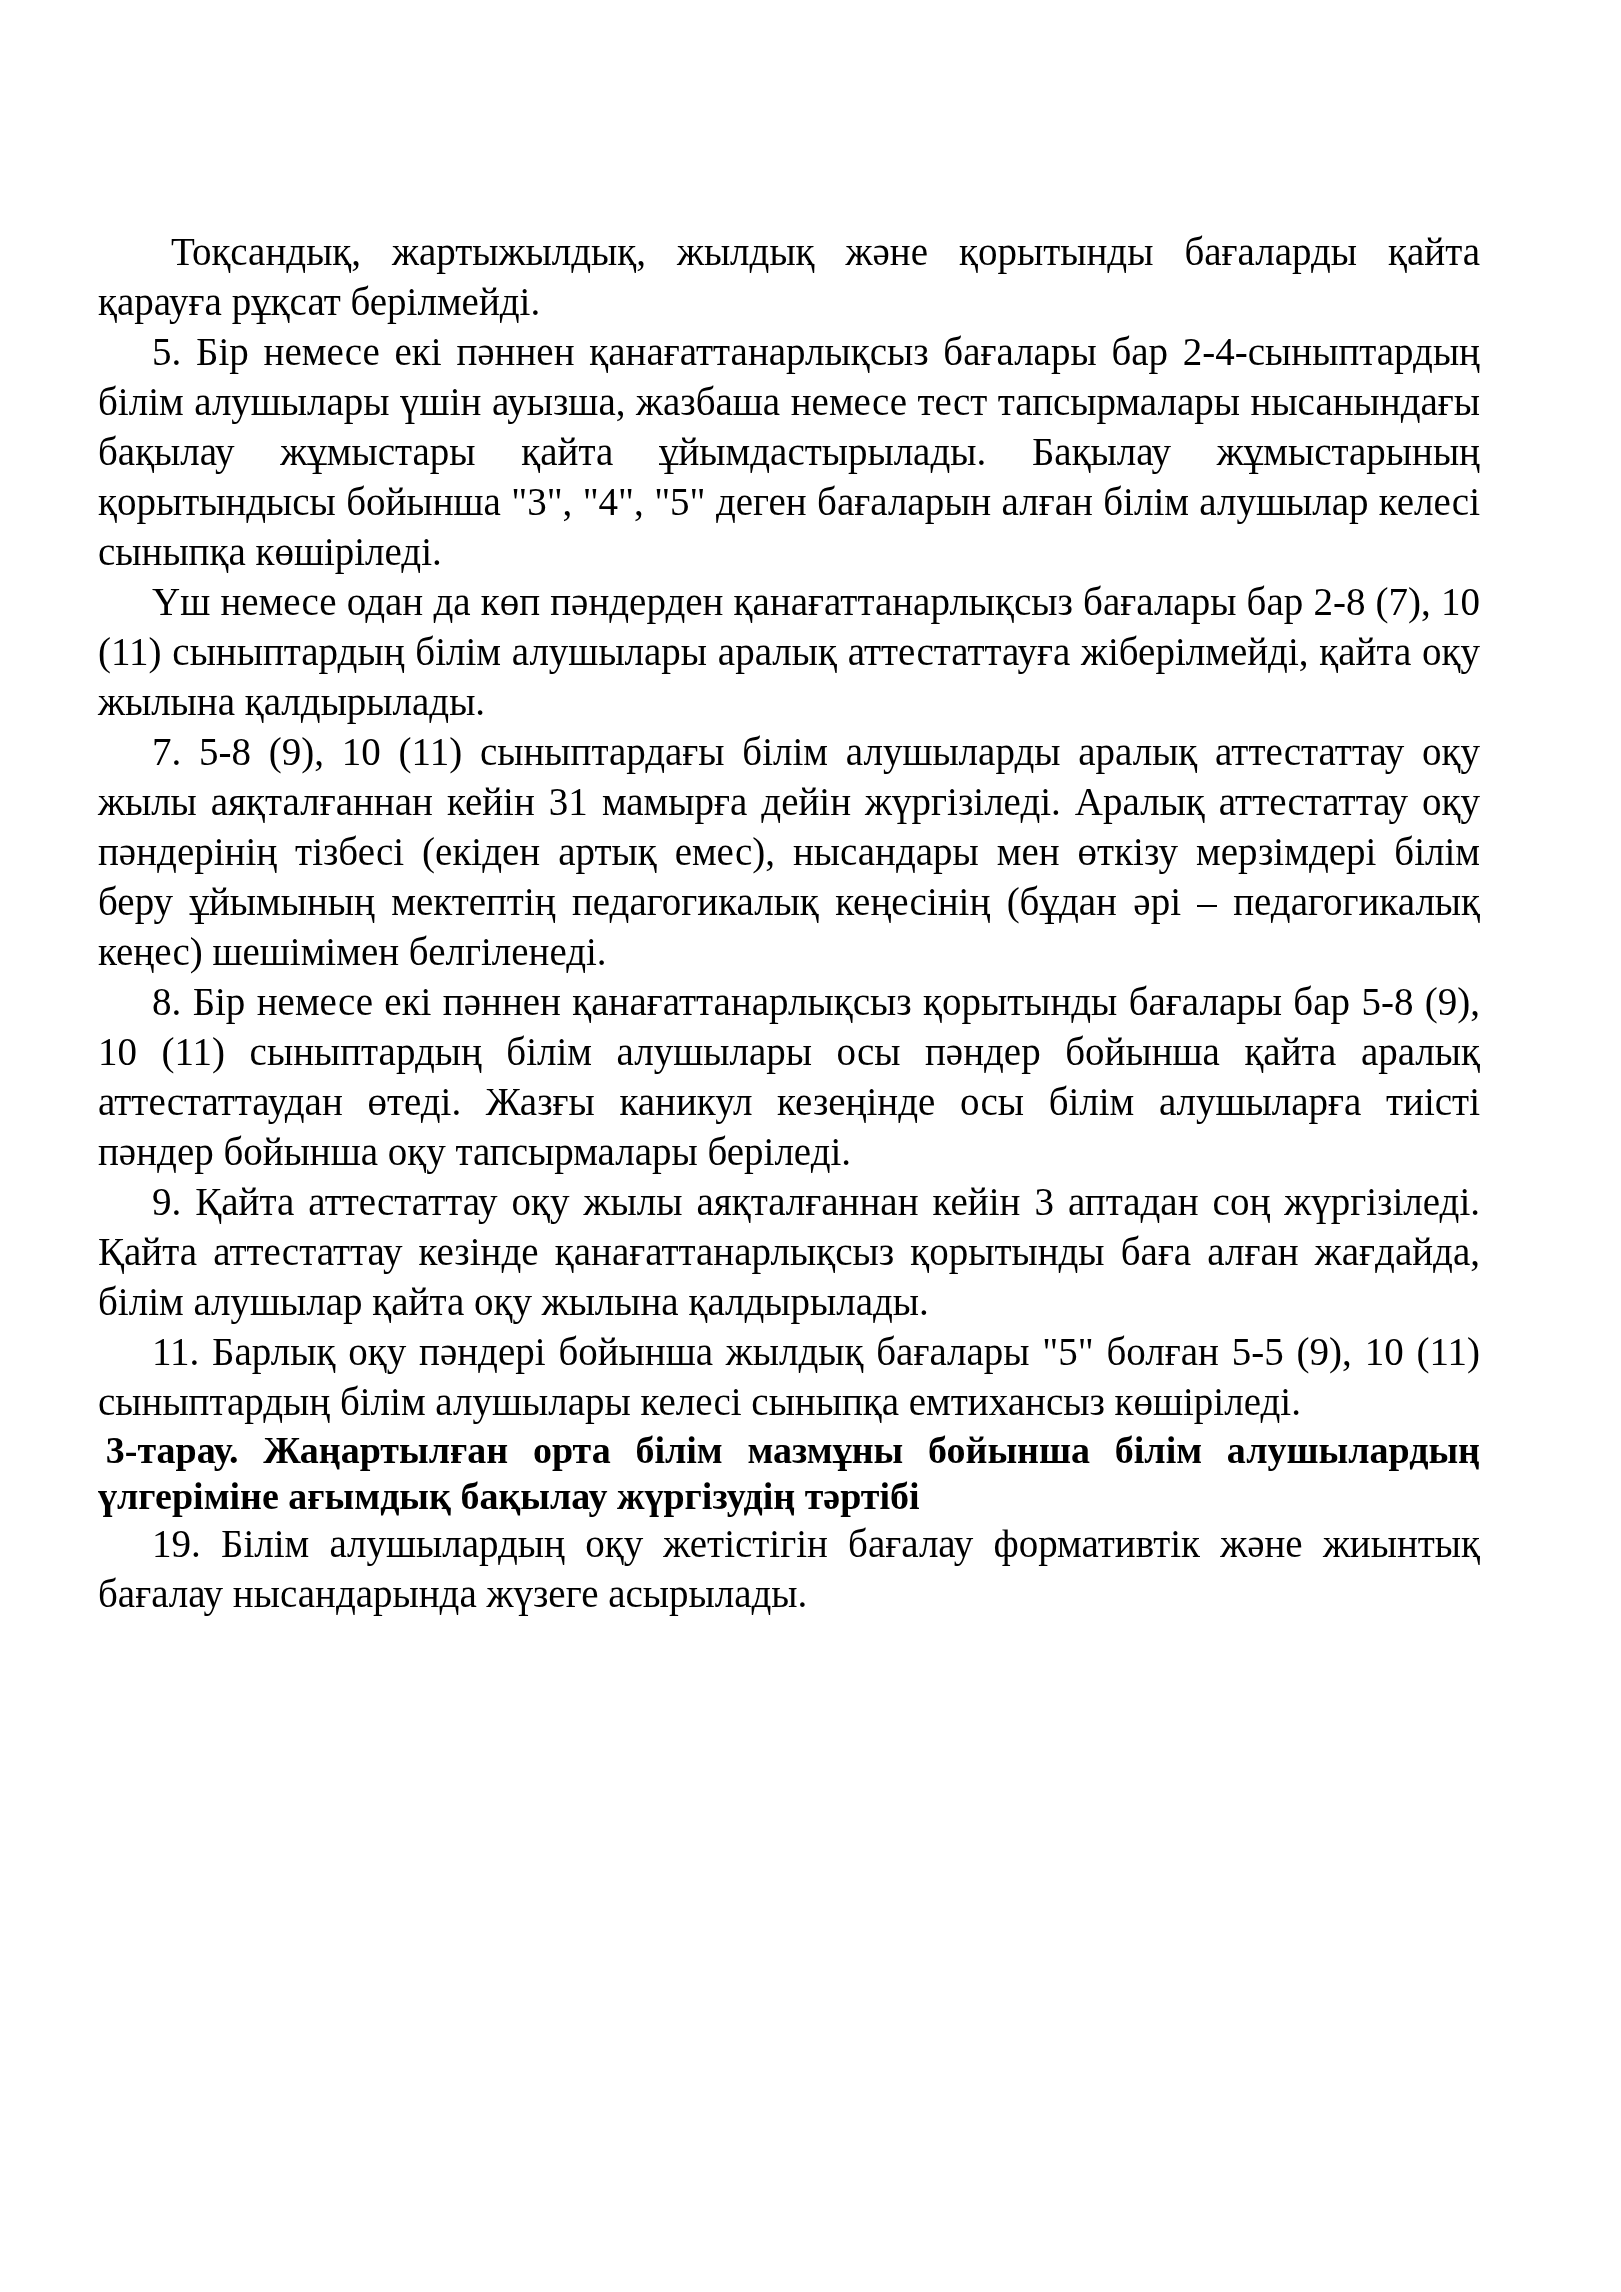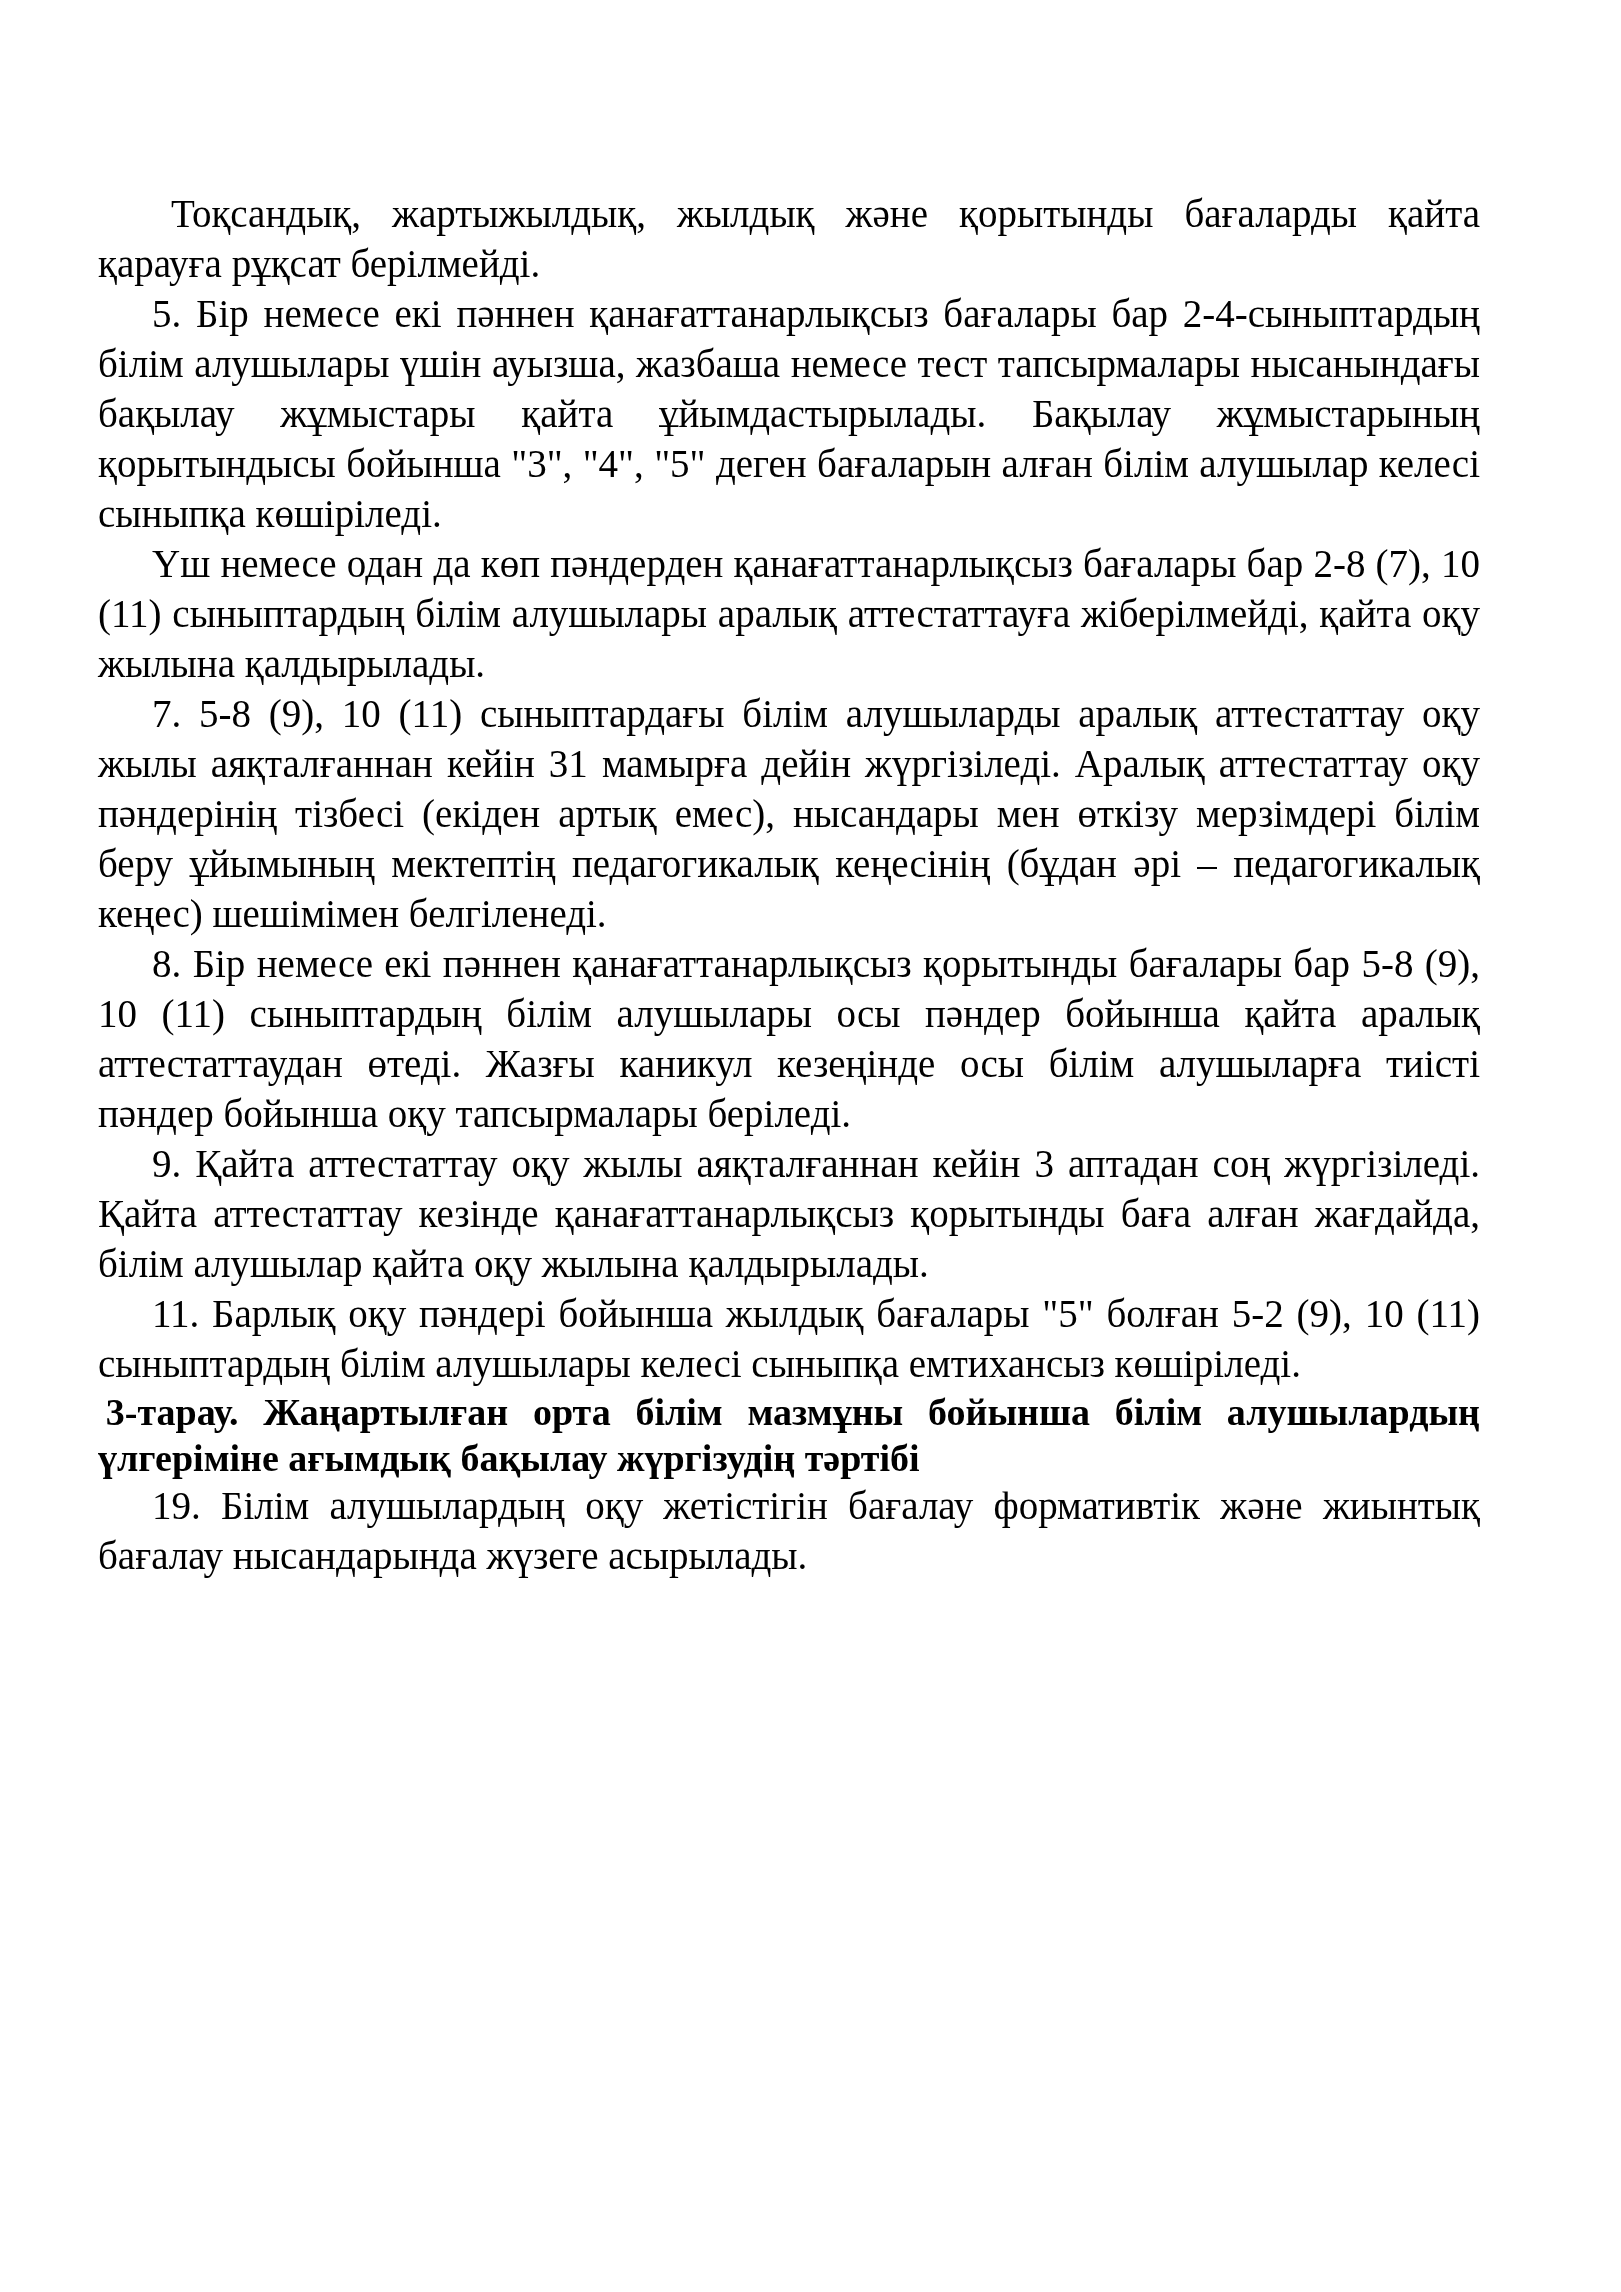--- a/index.html
+++ b/index.html
@@ -6,20 +6,21 @@
     margin: 0;
     padding: 0;
     background: #ffffff;
   }
   .page {
     position: relative;
     width: 1621px;
     height: 1736px;
     background: #ffffff;
     overflow: hidden;
+    margin-top: 38px;
   }
   .text-block {
     position: absolute;
     left: 98px;
     top: 189px;
     width: 1382px;
     color: #000000;
     font-family: "Liberation Serif", "DejaVu Serif", serif;
     font-size: 39px;
     line-height: 50px;
@@ -47,18 +48,18 @@
 <body>
 
 <div class="page">
   <div class="text-block">
     <p class="body indent-lg">Тоқсандық, жартыжылдық, жылдық және қорытынды бағаларды қайта қарауға рұқсат берілмейді.</p>
     <p class="body">5. Бір немесе екі пәннен қанағаттанарлықсыз бағалары бар 2-4-сыныптардың білім алушылары үшін ауызша, жазбаша немесе тест тапсырмалары нысанындағы бақылау жұмыстары қайта ұйымдастырылады. Бақылау жұмыстарының қорытындысы бойынша "3", "4", "5" деген бағаларын алған білім алушылар келесі сыныпқа көшіріледі.</p>
     <p class="body">Үш немесе одан да көп пәндерден қанағаттанарлықсыз бағалары бар 2-8 (7), 10 (11) сыныптардың білім алушылары аралық аттестаттауға жіберілмейді, қайта оқу жылына қалдырылады.</p>
     <p class="body">7. 5-8 (9), 10 (11) сыныптардағы білім алушыларды аралық аттестаттау оқу жылы аяқталғаннан кейін 31 мамырға дейін жүргізіледі. Аралық аттестаттау оқу пәндерінің тізбесі (екіден артық емес), нысандары мен өткізу мерзімдері білім беру ұйымының мектептің педагогикалық кеңесінің (бұдан әрі – педагогикалық кеңес) шешімімен белгіленеді.</p>
     <p class="body">8. Бір немесе екі пәннен қанағаттанарлықсыз қорытынды бағалары бар 5-8 (9), 10 (11) сыныптардың білім алушылары осы пәндер бойынша қайта аралық аттестаттаудан өтеді. Жазғы каникул кезеңінде осы білім алушыларға тиісті пәндер бойынша оқу тапсырмалары беріледі.</p>
     <p class="body">9. Қайта аттестаттау оқу жылы аяқталғаннан кейін 3 аптадан соң жүргізіледі. Қайта аттестаттау кезінде қанағаттанарлықсыз қорытынды баға алған жағдайда, білім алушылар қайта оқу жылына қалдырылады.</p>
-    <p class="body">11. Барлық оқу пәндері бойынша жылдық бағалары "5" болған 5-2 (9), 10 (11) сыныптардың білім алушылары келесі сыныпқа емтихансыз көшіріледі.</p>
+    <p class="body">11. Барлық оқу пәндері бойынша жылдық бағалары "5" болған 5-5 (9), 10 (11) сыныптардың білім алушылары келесі сыныпқа емтихансыз көшіріледі.</p>
     <p class="heading">3-тарау. Жаңартылған орта білім мазмұны бойынша білім алушылардың үлгеріміне ағымдық бақылау жүргізудің тәртібі</p>
     <p class="body">19. Білім алушылардың оқу жетістігін бағалау формативтік және жиынтық бағалау нысандарында жүзеге асырылады.</p>
   </div>
 </div>
 
 
 </body></html>

